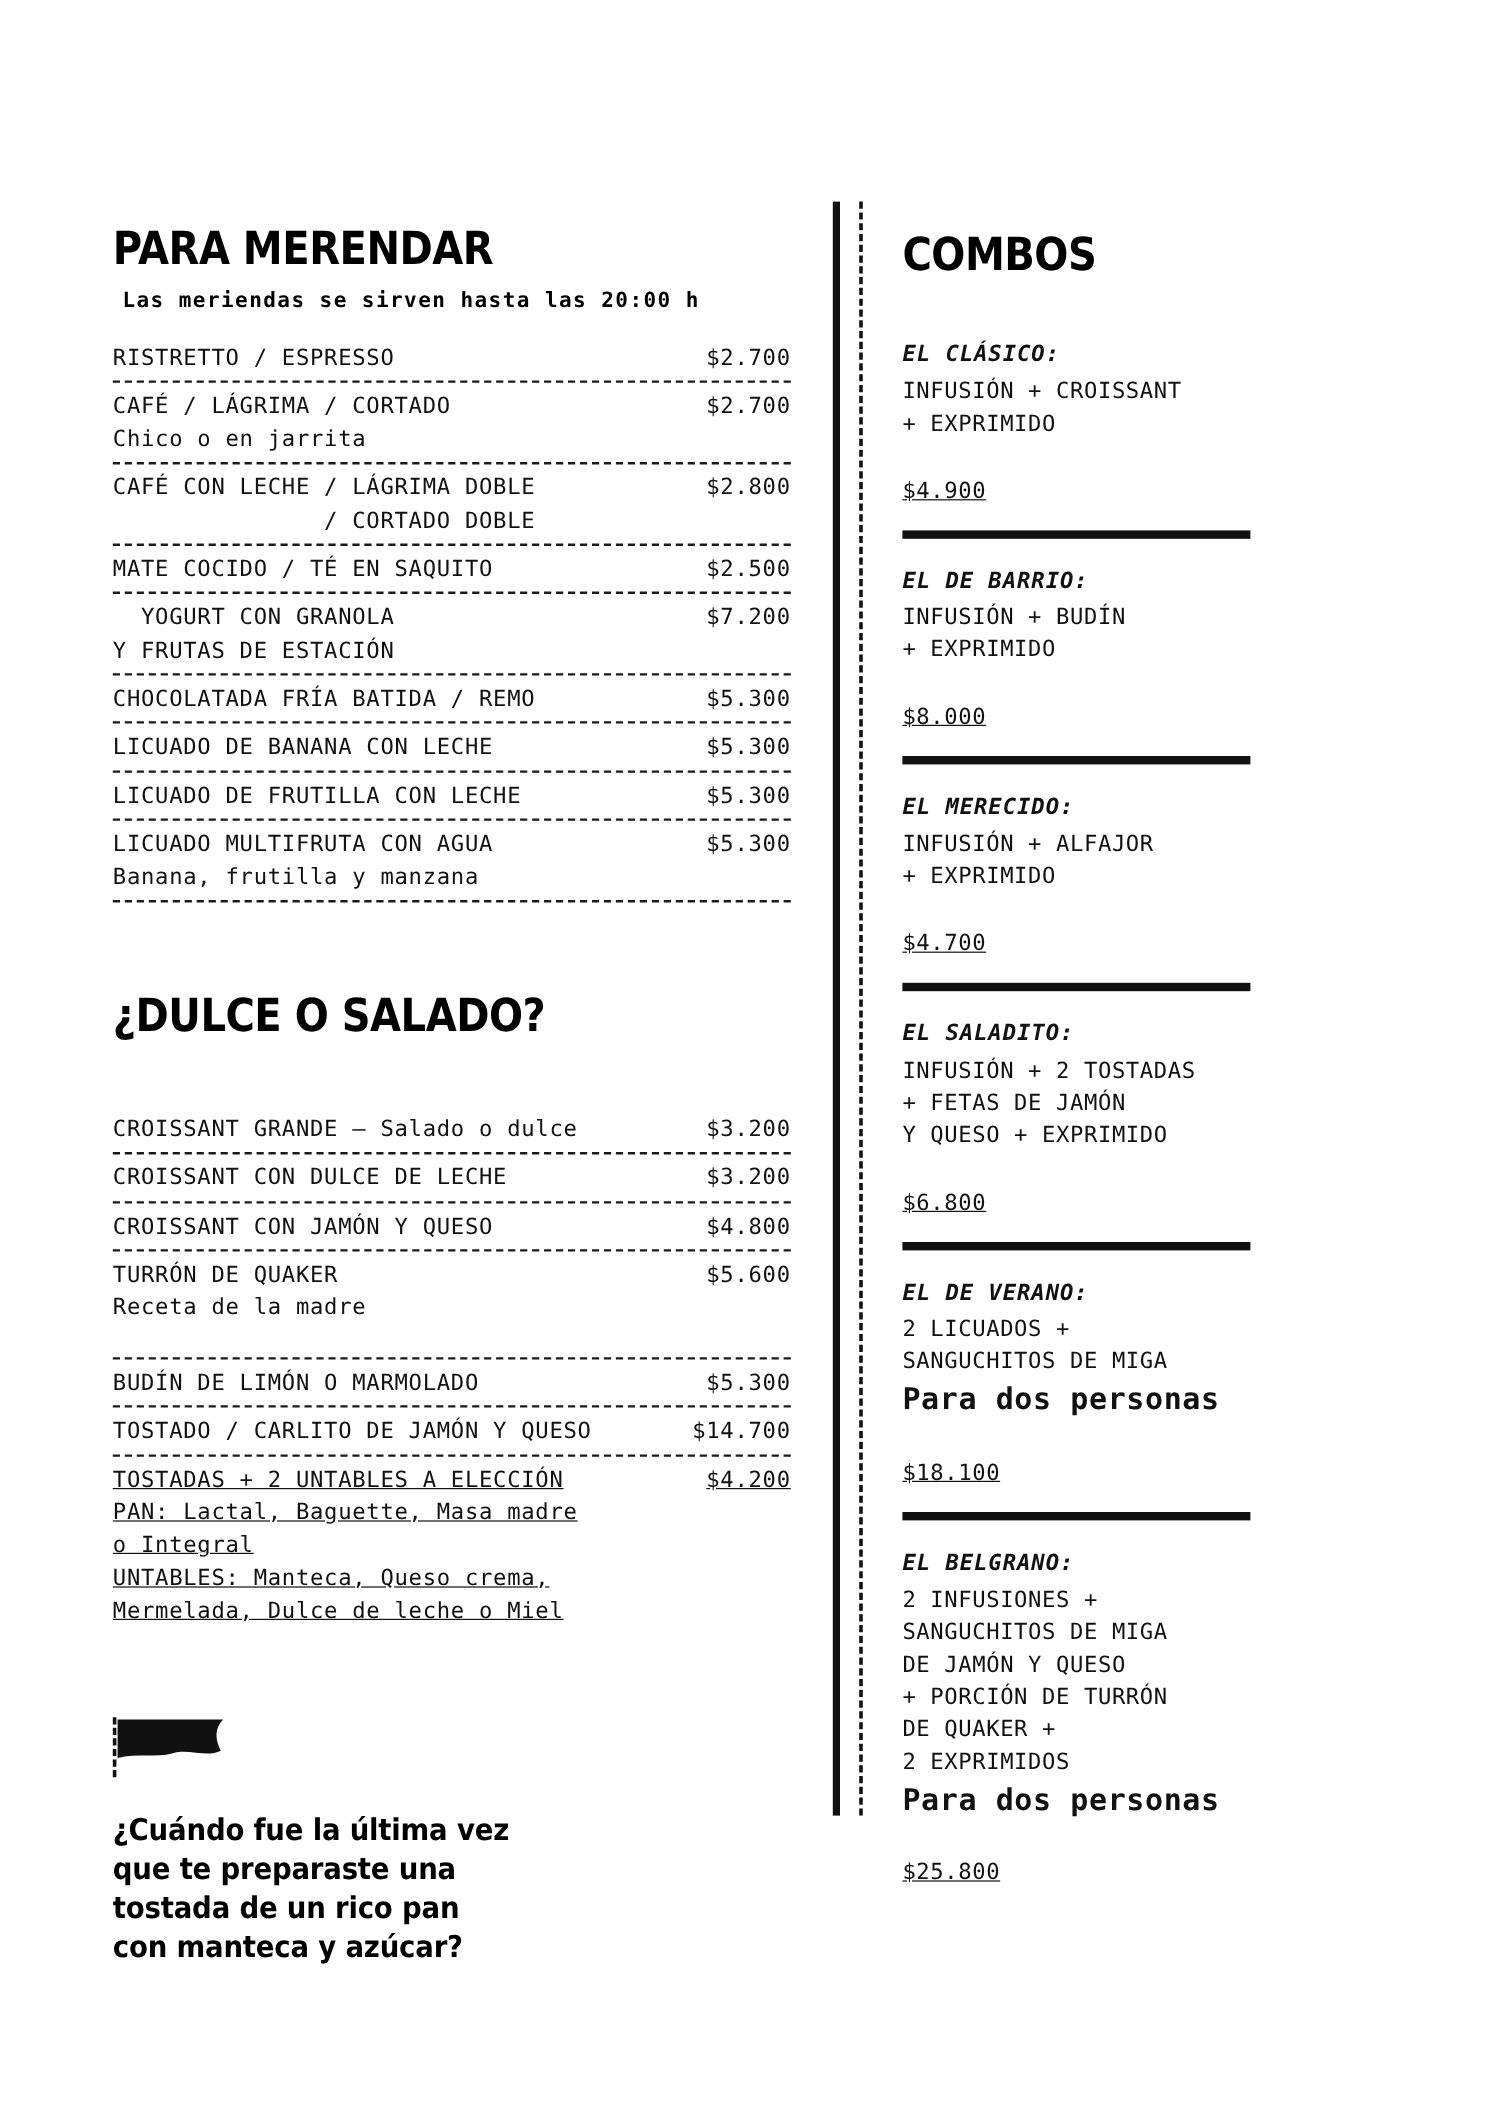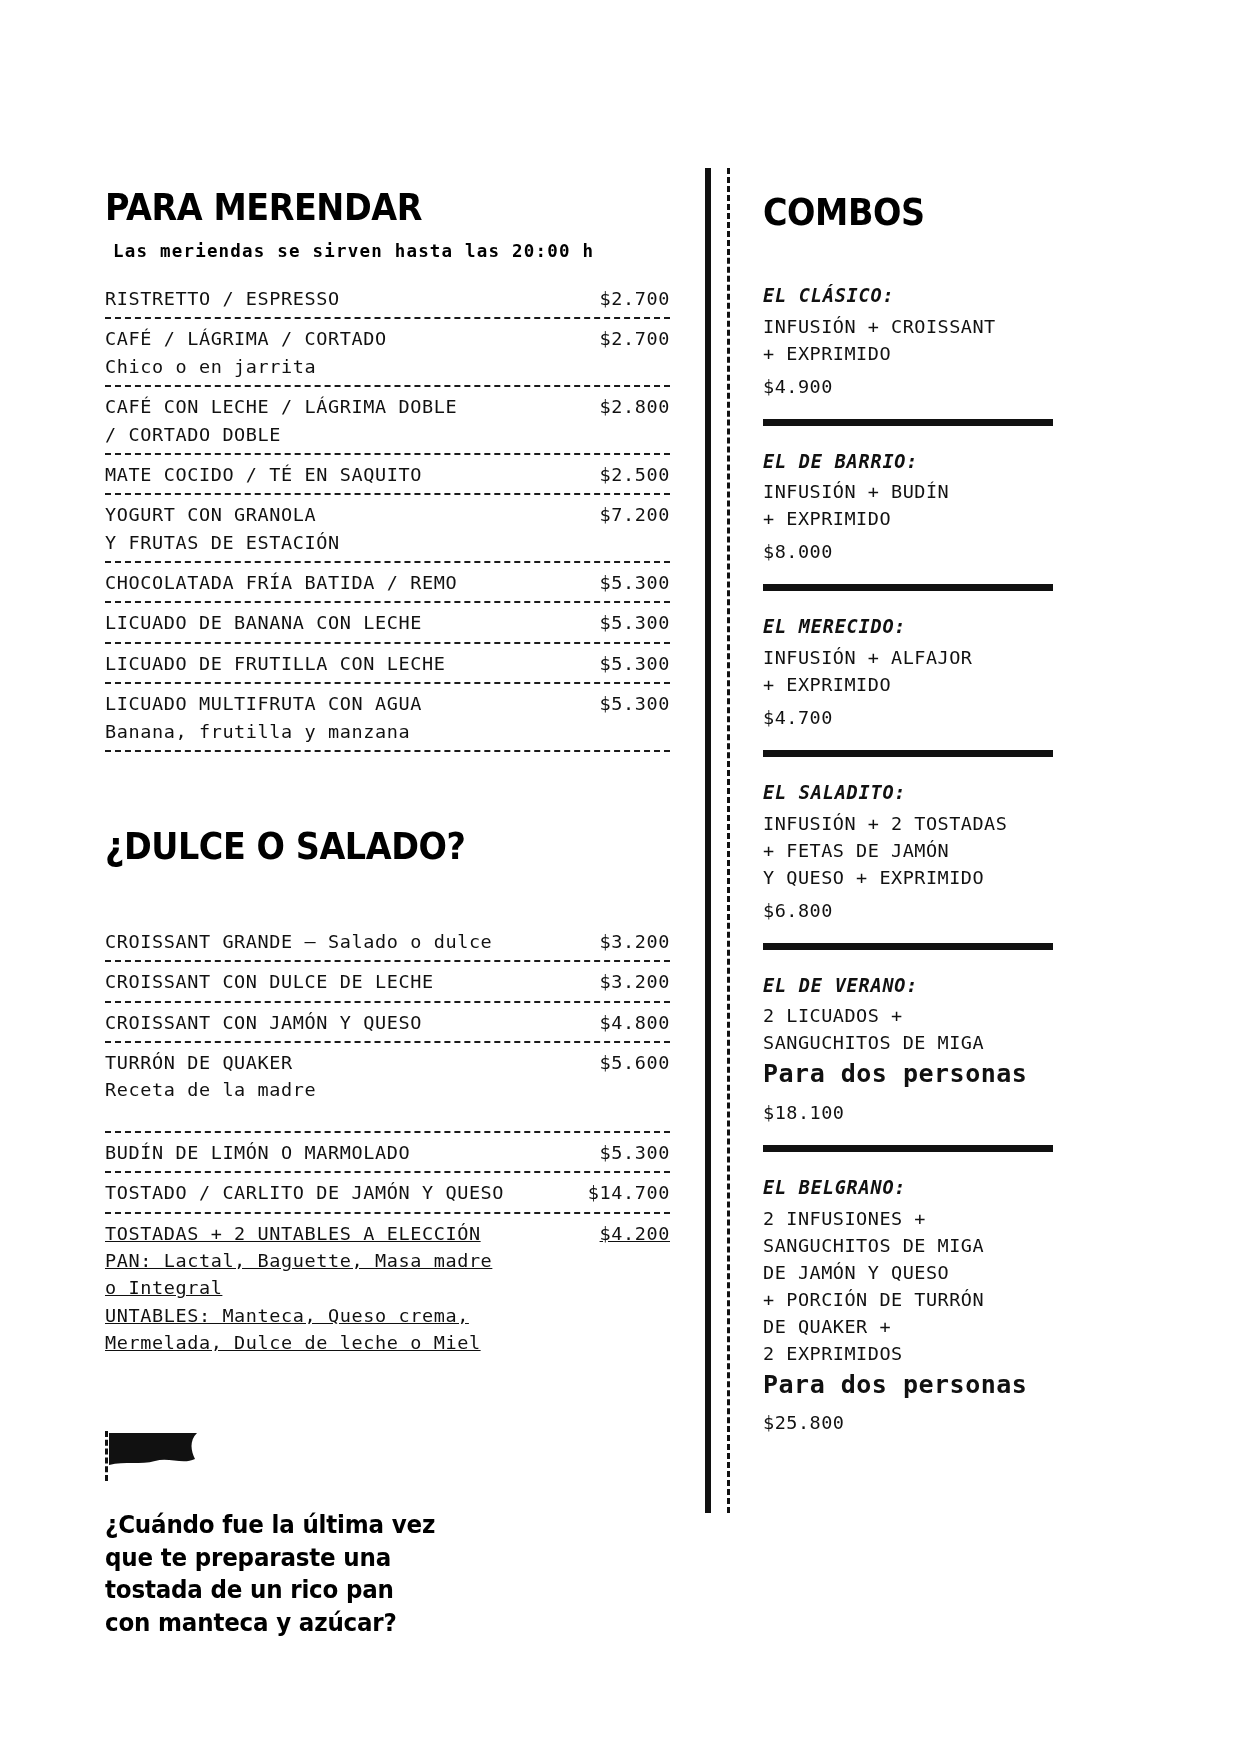--- a/index.html
+++ b/index.html
@@ -11,21 +11,21 @@
     width: 1241px;
     height: 1755px;
     position: relative;
     font-family: "DejaVu Sans Mono", monospace;
     color: #111111;
     overflow: hidden;
   }
 
   .page {
     position: absolute;
-    left: 15px; top: 0;
+    left: 4px; top: 0;
     width: 1199px;
     height: 1755px;
   }
 
   
   .left-col {
     position: absolute;
     left: 90px;
     top: 185px;
     width: 565px;
@@ -73,20 +73,21 @@
     align-items: flex-start;
     justify-content: space-between;
   }
 
   .item-name {
     font-size: 18.5px;
     letter-spacing: 0.6px;
     line-height: 1.48;
     white-space: pre-line;
     padding-right: 14px;
+    text-align: right;
   }
 
   .item-price {
     font-size: 18.5px;
     letter-spacing: 0.6px;
     line-height: 1.48;
     white-space: nowrap;
     flex: 0 0 auto;
   }
 
@@ -188,21 +189,22 @@
   }
   .combo-note {
     font-weight: 700;
     font-size: 25px;
     letter-spacing: 0.5px;
     line-height: 1.46;
   }
   .combo-price {
     font-size: 18.5px;
     letter-spacing: 0.5px;
-    margin-top: 9px;
+    margin-top: 32px;
+    text-decoration: underline;
   }
   .combo-sep {
     height: 7px;
     background: #111;
     margin: 22px 0 22px 0;
     width: 290px;
   }
 </style>
 </head>
 <body>

